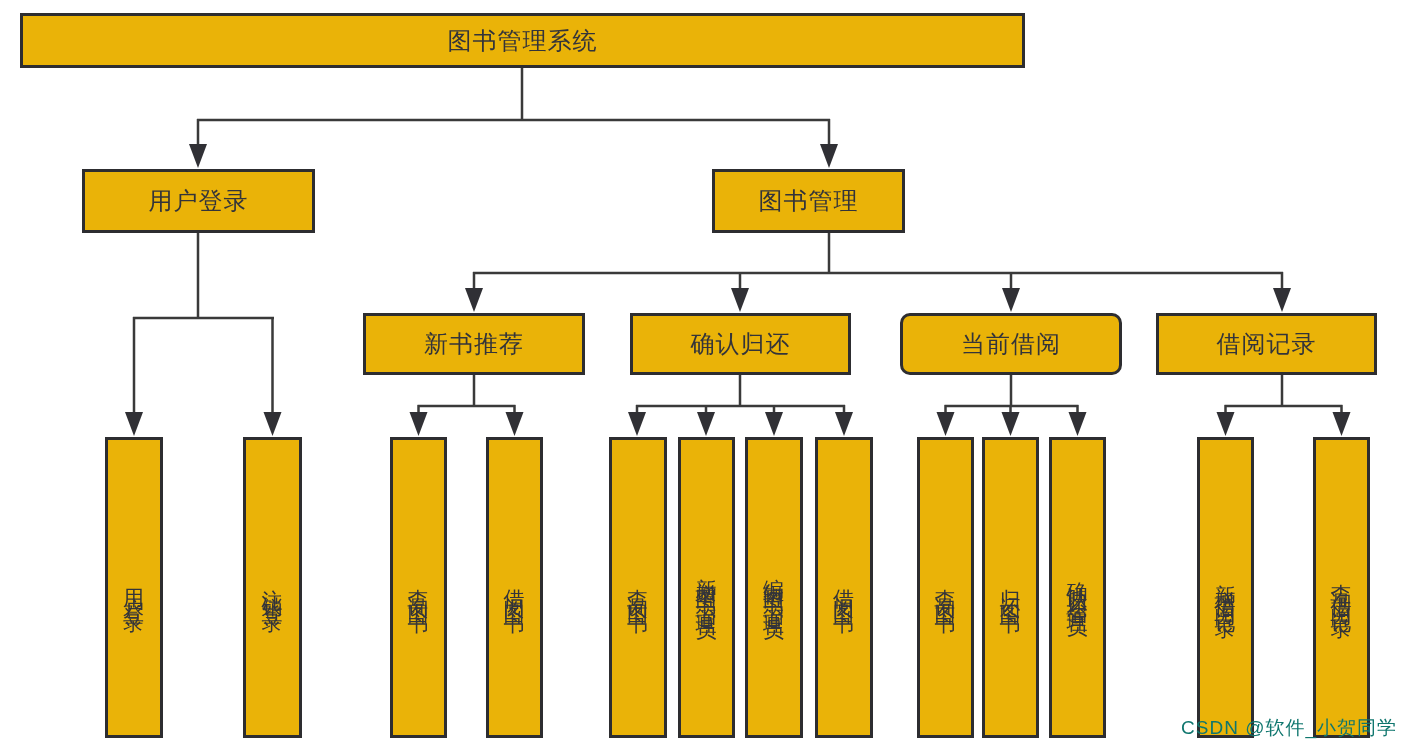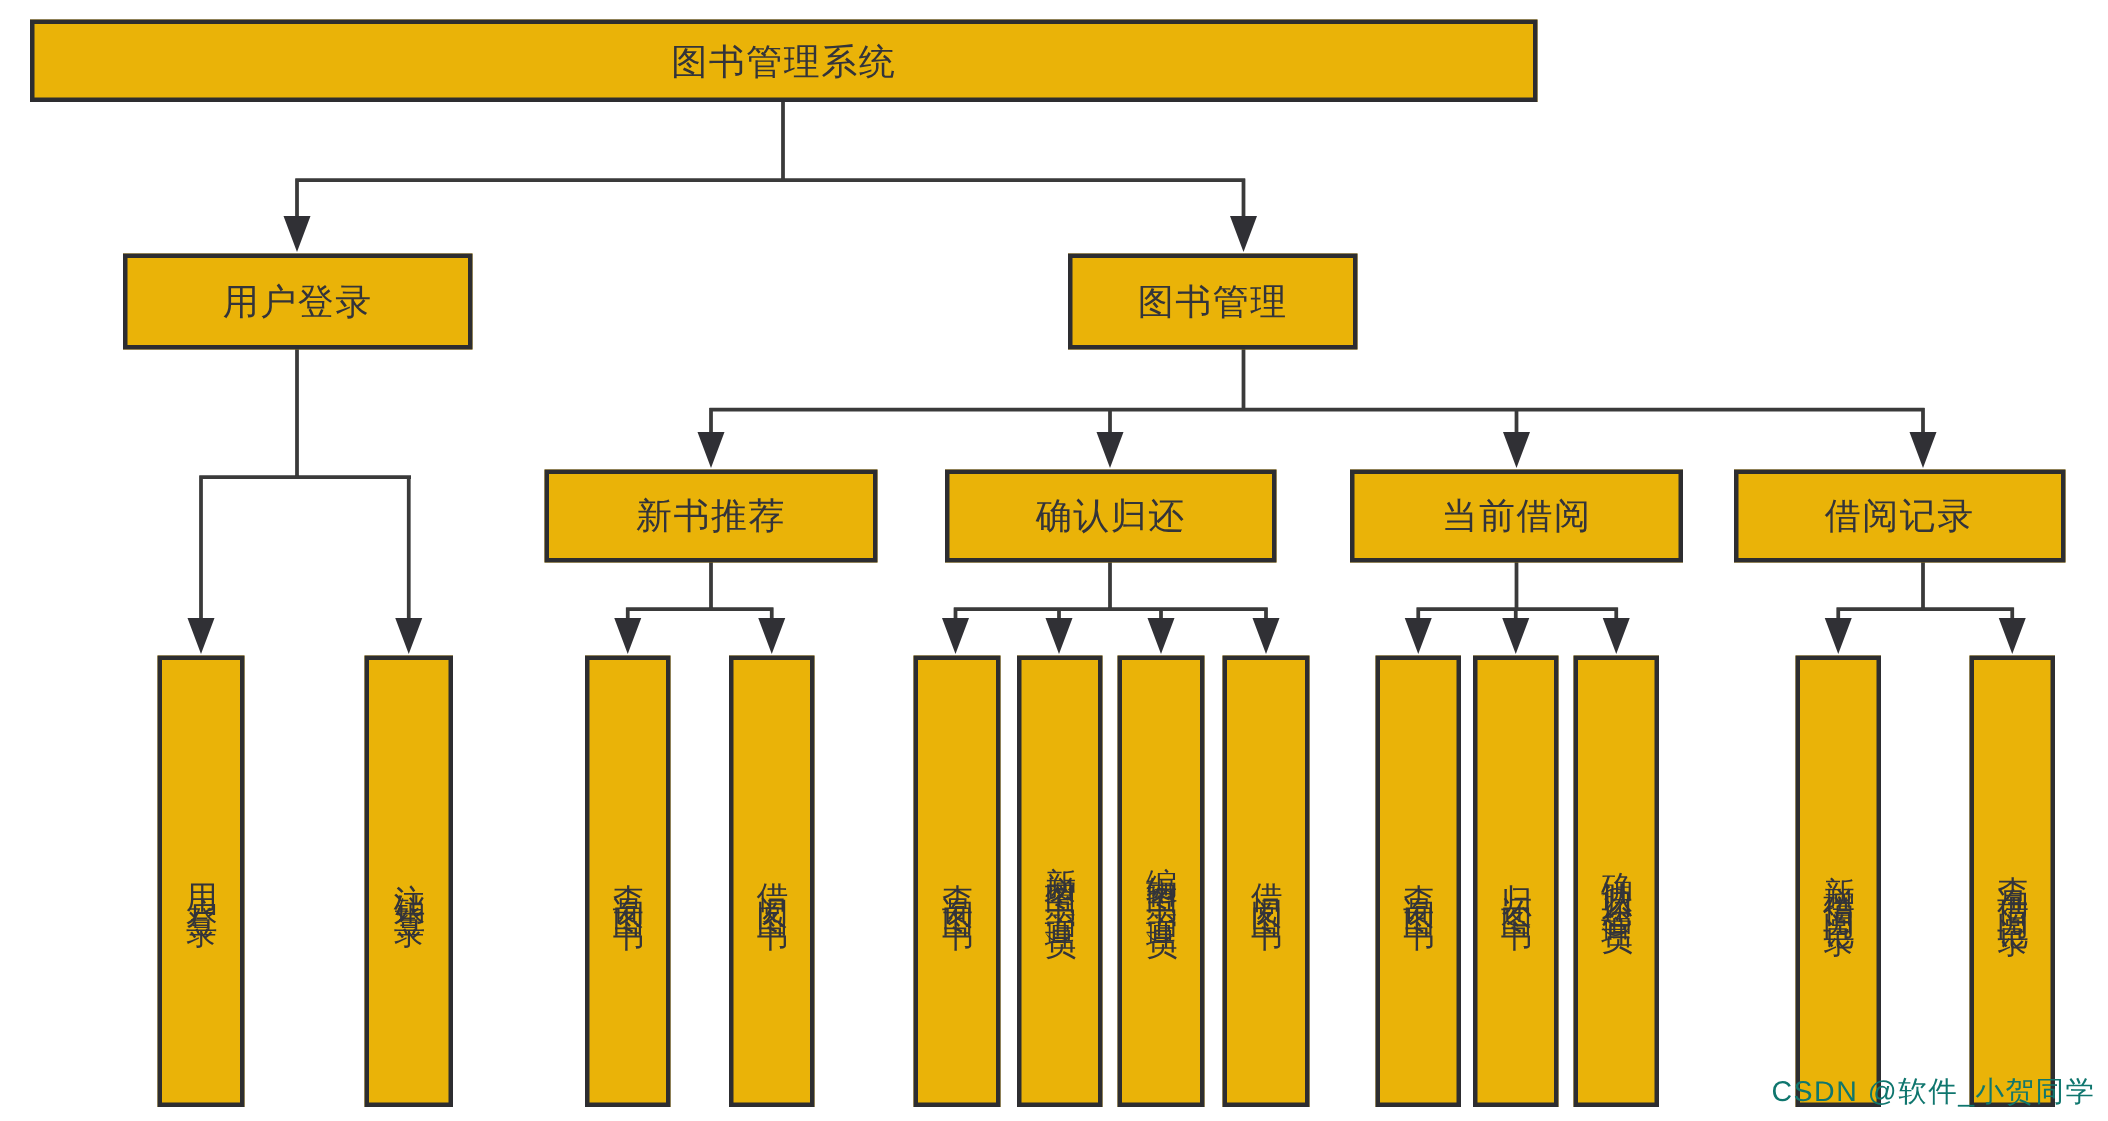--- a/index.html
+++ b/index.html
@@ -21,21 +21,21 @@
     font-size:24px;
     letter-spacing:1px;
     white-space:nowrap;
   }
   .root{left:20px;top:13px;width:1005px;height:55px;}
   .l2a{left:82px;top:169px;width:233px;height:64px;}
   .l2b{left:712px;top:169px;width:193px;height:64px;}
   .l3{top:313px;height:62px;}
   .l3a{left:363px;width:222px;}
   .l3b{left:630px;width:221px;}
-  .l3c{left:900px;width:222px;}
+  .l3c{left:900px;width:222px;border-radius:10px;}
   .l3d{left:1156px;width:221px;}
   .vbox{
     top:437px;height:301px;
     writing-mode:vertical-rl;
     text-orientation:mixed;
     font-size:21px;
     letter-spacing:8px;
     line-height:1;
     white-space:normal;
   }

